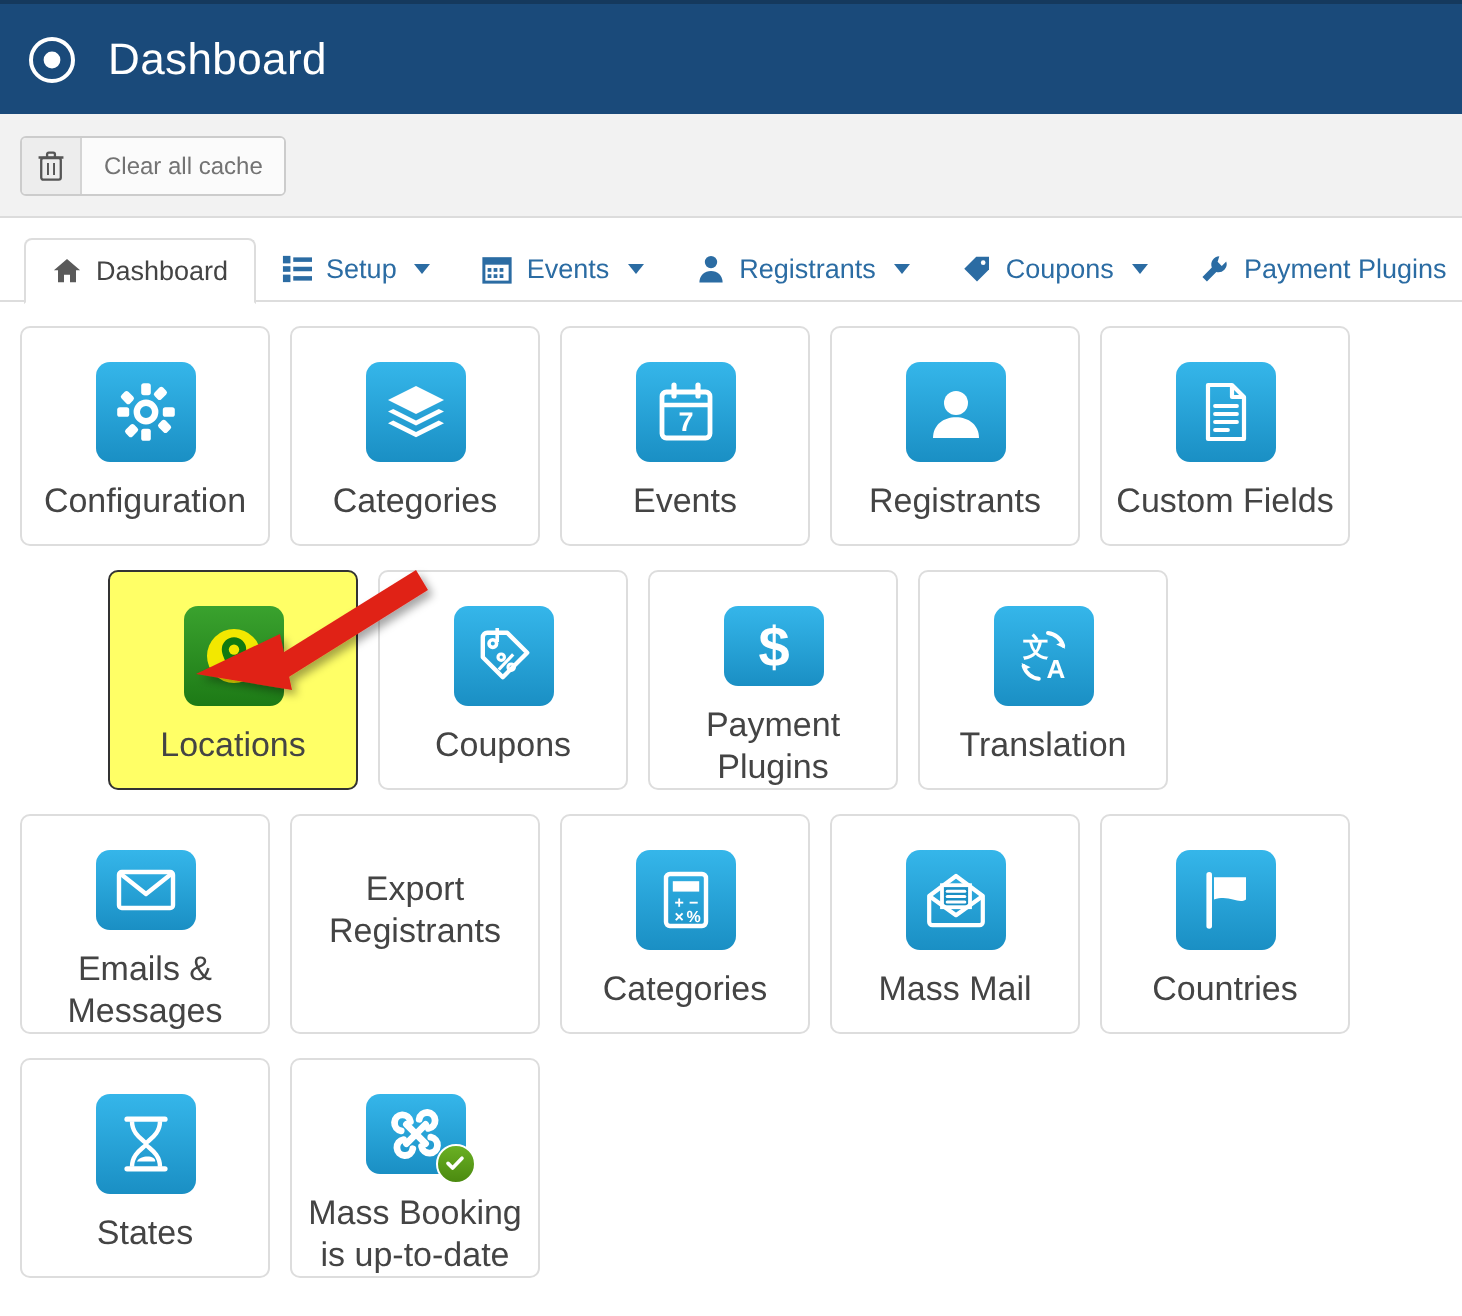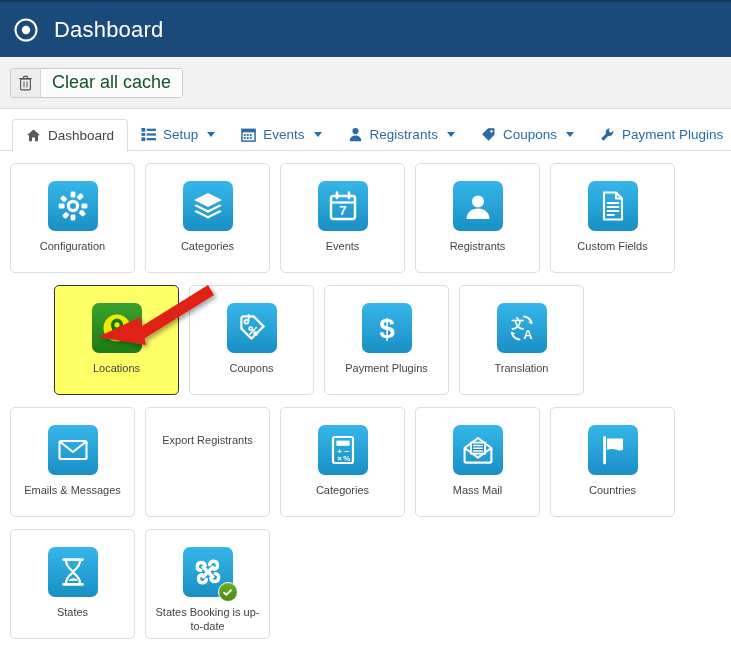--- a/index.html
+++ b/index.html
@@ -58,22 +58,22 @@
     display: flex;
     align-items: center;
     justify-content: center;
     background: #ededed;
     border-right: 1px solid #d4d4d4;
   }
   .btn-label-seg {
     display: flex;
     align-items: center;
     padding: 0 11px;
-    font-size: 18px;
-    color: #14532d;
+    font-size: 12px;
+    color: #737373;
     background: #fbfbfb;
     white-space: nowrap;
   }
 
   
   .tabbar {
     height: 42px;
     position: relative;
     display: flex;
     align-items: flex-end;
@@ -151,21 +151,21 @@
     align-items: center;
     justify-content: center;
     position: relative;
   }
   .tile.highlight .tile-icon {
     background: linear-gradient(to bottom, #3aa22e 0%, #1d7a16 100%);
   }
   .tile-icon svg { display: block; }
   .tile-label {
     margin-top: 9px;
-    font-size: 11px;
+    font-size: 17px;
     color: #444;
     text-align: center;
     line-height: 1.25;
     padding: 0 4px;
     width: 100%;
   }
   .badge {
     position: absolute;
     right: -5px; bottom: -5px;
     width: 20px; height: 20px;
@@ -495,21 +495,21 @@
           <path d="M17.6 8.6 a4 4 0 1 1 4.6 4.6"></path>
           <path d="M14.4 23.4 a4 4 0 1 1 -4.6 -4.6"></path>
         </g>
       </svg>
       <span class="badge">
         <svg width="11" height="11" viewBox="0 0 12 12">
           <path d="M2.2 6.2 L4.7 8.7 L9.8 3.4" fill="none" stroke="#ffffff" stroke-width="2" stroke-linecap="round" stroke-linejoin="round"></path>
         </svg>
       </span>
     </span>
-    <span class="tile-label">States Booking is up-to-date</span>
+    <span class="tile-label">Mass Booking is up-to-date</span>
   </div>
 
 </div>
 
 <div class="arrow-anno">
   <svg width="130" height="72" viewBox="0 0 130 72">
     <defs>
       <filter id="arrShadow" x="-30%" y="-30%" width="170%" height="170%">
         <feDropShadow dx="2.5" dy="2.5" stdDeviation="2" flood-color="#000000" flood-opacity="0.35"></feDropShadow>
       </filter>

